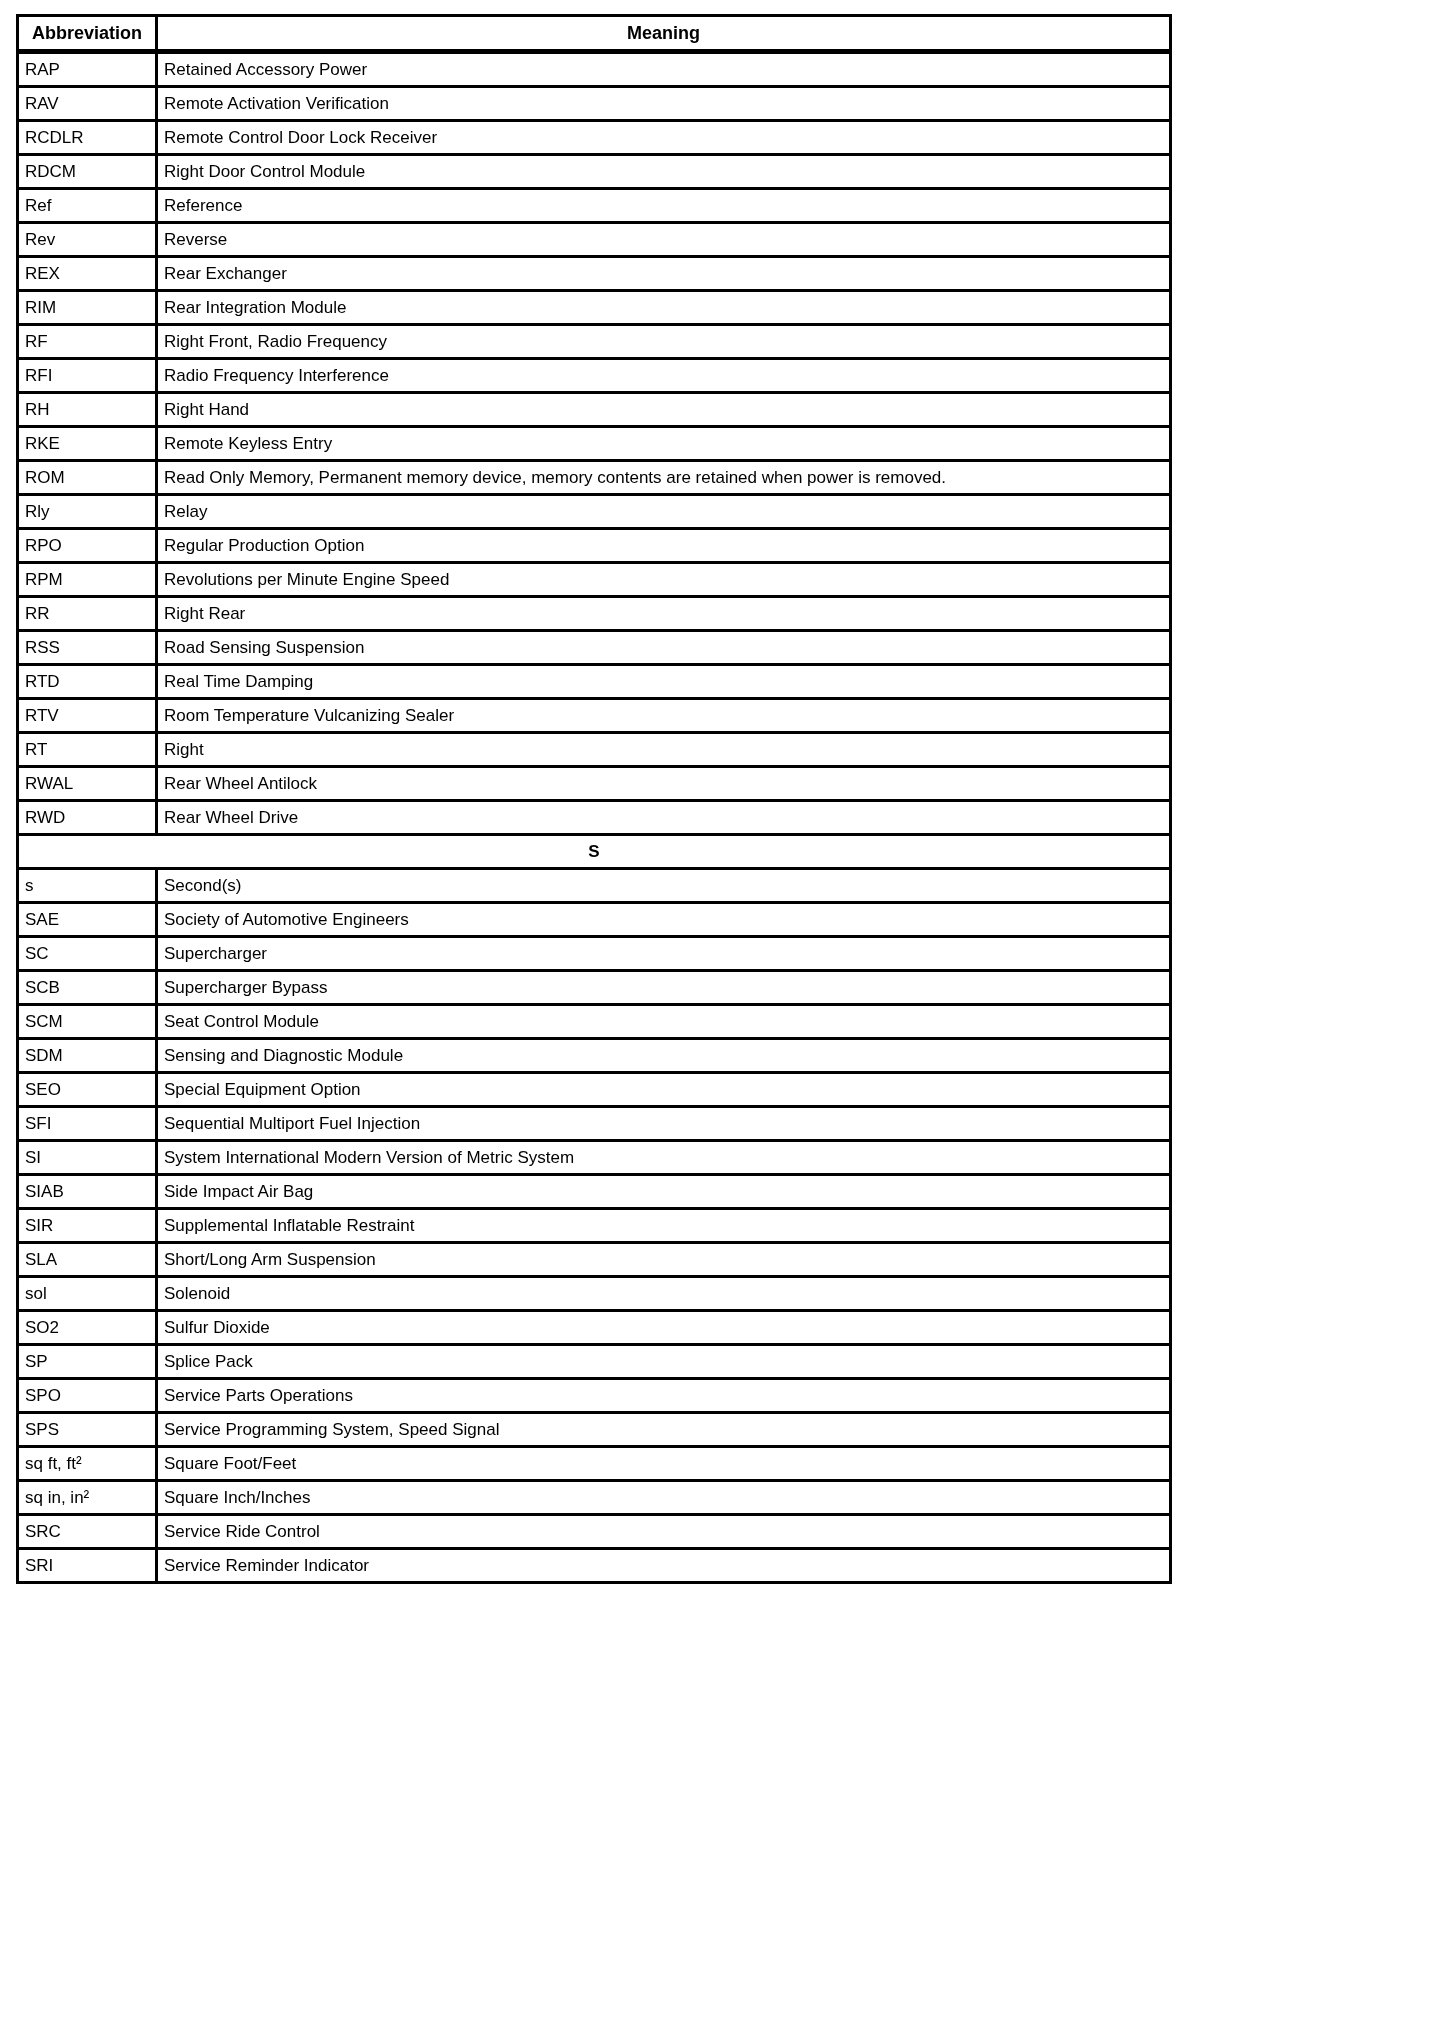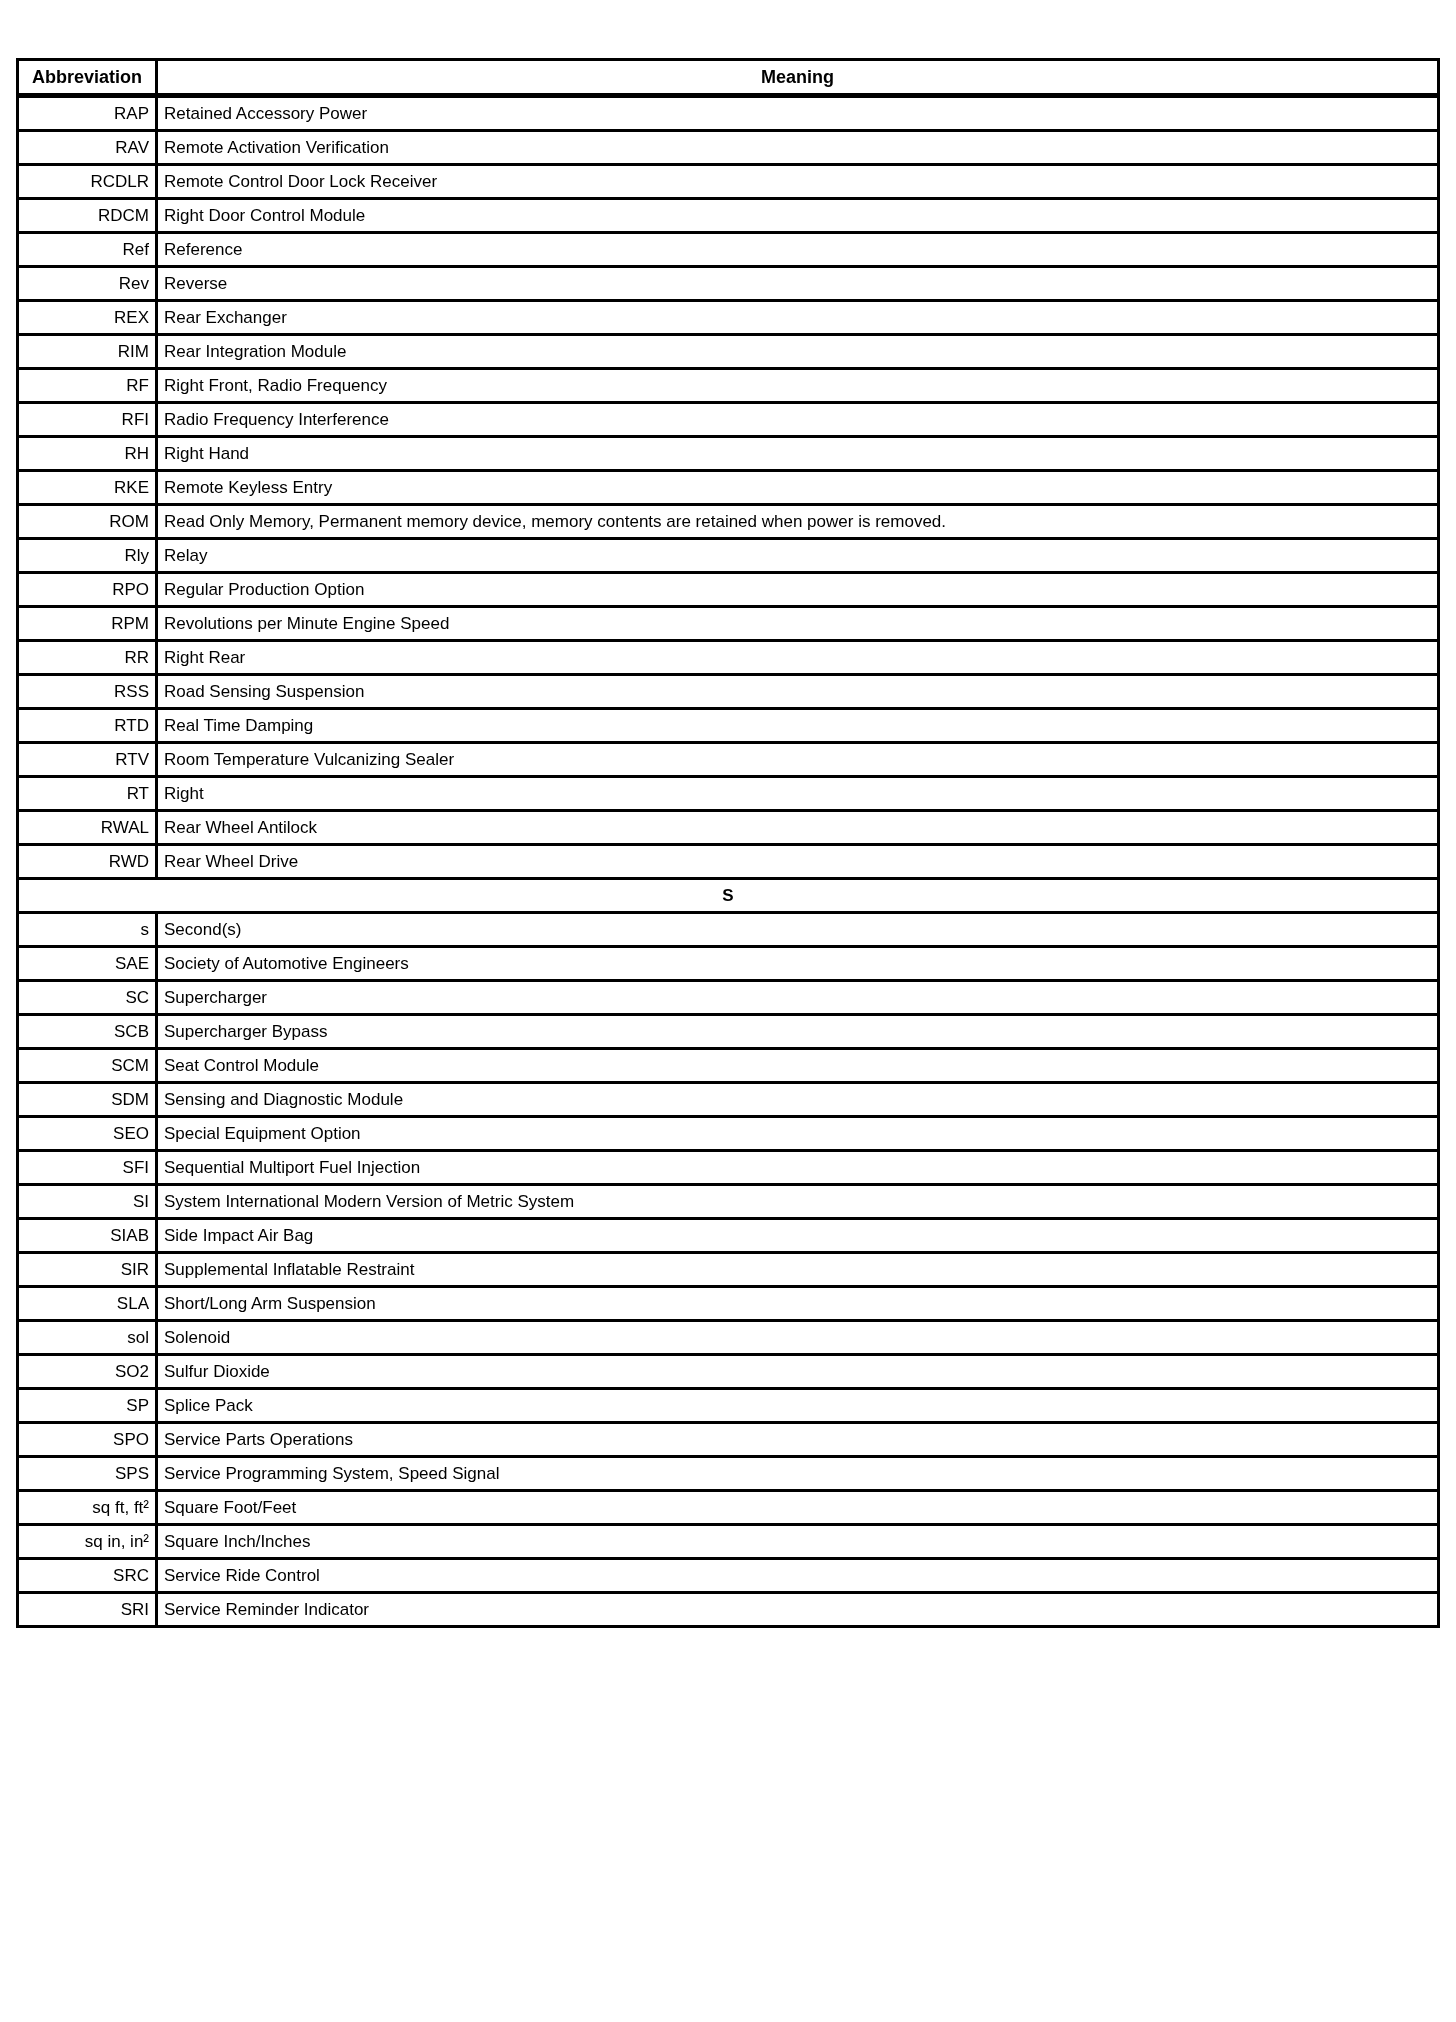--- a/index.html
+++ b/index.html
@@ -11,23 +11,22 @@
     width: 1456px;
     min-height: 2022px;
     font-family: "Liberation Sans", sans-serif;
     color: #000000;
   }
   .page {
     padding: 14px 16px;
   }
   table.abbr-table {
     border-collapse: collapse;
-    width: 1424px;
+    width: 1156px;
     table-layout: fixed;
-    margin-top: 44px;
   }
   table.abbr-table, table.abbr-table th, table.abbr-table td {
     border: 3px solid #000000;
   }
   table.abbr-table th {
     font-size: 18px;
     font-weight: bold;
     text-align: center;
     padding: 4px 4px;
     height: 24px;
@@ -36,21 +35,21 @@
   }
   table.abbr-table td {
     font-size: 17px;
     padding: 3px 6px;
     height: 25px;
     vertical-align: middle;
     white-space: nowrap;
     overflow: hidden;
   }
   td.abbr-cell {
-    text-align: right;
+    text-align: left;
     width: 128px;
   }
   td.meaning-cell {
     text-align: left;
   }
   td.section-cell {
     text-align: center;
     font-weight: bold;
     font-size: 18px;
   }

